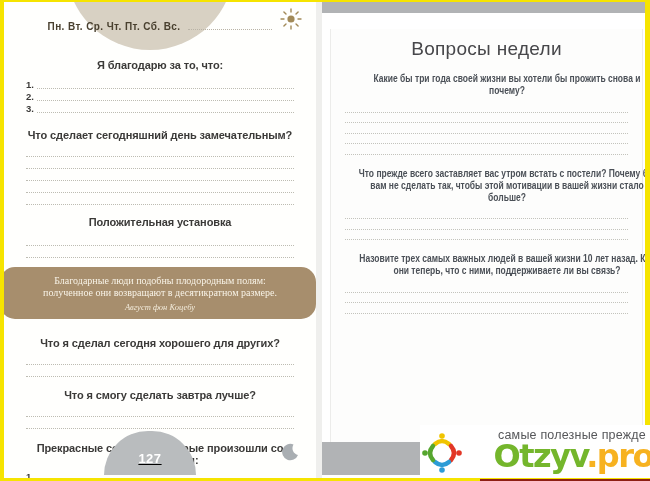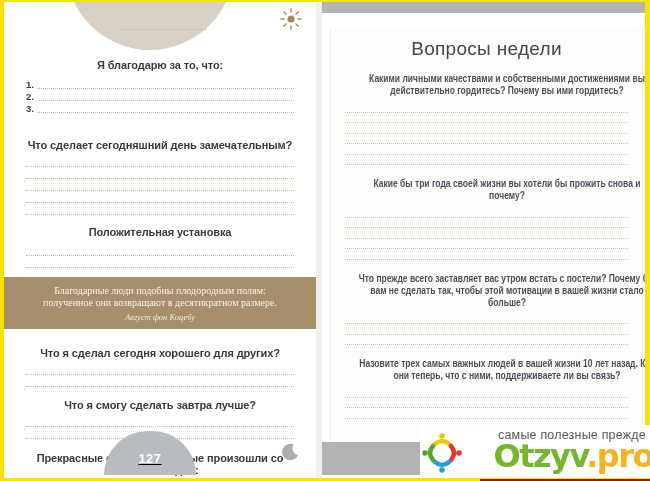--- a/index.html
+++ b/index.html
@@ -29,21 +29,21 @@
   .lh{
     font-weight:700;font-size:11px;color:#3b3a38;text-align:center;
     letter-spacing:-.1px;
   }
   .lines .dline{height:11px;border-bottom:1px dotted #bdbcb2;}
   .numrow{display:flex;align-items:flex-end;height:12px;}
   .numrow .num{font-weight:700;font-size:9.5px;color:#3b3a38;padding-right:3px;line-height:9px;}
   .numrow .tail{flex:1;border-bottom:1px dotted #bdbcb2;}
   .quote-box{
     margin:9px -22px 0 -26px;background:#a78e6d;color:#f8f3e7;
-    text-align:center;padding:8px 30px 7px 34px;
+    text-align:center;padding:8px 30px 7px 34px;border-radius:15px;
   }
   .quote-text{font-family:"Liberation Serif",serif;font-size:10px;line-height:12px;}
   .quote-author{font-family:"Liberation Serif",serif;font-style:italic;font-size:8.5px;margin-top:3px;color:#f3ecdc;}
   .page-tab{
     position:absolute;left:100px;bottom:3px;width:92px;height:44px;z-index:2;
     background:#b9bcbe;border-radius:92px 92px 0 0;
     display:flex;align-items:flex-end;justify-content:center;text-decoration:underline;
   }
   .page-num{color:#fff;font-size:13px;font-weight:700;padding-bottom:9px;letter-spacing:.5px;}
   .moon{position:absolute;right:16px;bottom:12px;z-index:2;}
@@ -107,40 +107,41 @@
           <line x1="16" y1="16" x2="18.1" y2="18.1"></line>
         <line x1="3.9" y1="18.1" x2="6" y2="16"></line>
           <line x1="16" y1="6" x2="18.1" y2="3.9"></line>
       </g>
       <circle cx="11" cy="11" r="3.6" fill="#a28a58"></circle>
     </svg>
   </div>
 
   <div class="left-inner">
     <div class="weekday-row">
+      <span class="weekdays">Пн.  Вт.  Ср.  Чт.  Пт.  Сб.  Вс.</span>
       <span class="weekday-tail"></span>
     </div>
 
     <div class="lh" style="margin-top:27px">Я благодарю за то, что:</div>
     <div class="lines" style="margin-top:6px">
       <div class="numrow">
           <span class="num">1.</span>
           <span class="tail"></span>
         </div>
       <div class="numrow">
           <span class="num">2.</span>
           <span class="tail"></span>
         </div>
       <div class="numrow">
           <span class="num">3.</span>
           <span class="tail"></span>
         </div>
     </div>
 
-    <div class="lh" style="margin-top:26px">Что сделает сегодняшний день замечательным?</div>
+    <div class="lh" style="margin-top:16px">Что сделает сегодняшний день замечательным?</div>
     <div class="lines" style="margin-top:4px">
       <div class="dline"></div>
       <div class="dline"></div>
       <div class="dline"></div>
       <div class="dline"></div>
       <div class="dline"></div>
     </div>
 
     <div class="lh" style="margin-top:11px">Положительная установка</div>
     <div class="lines" style="margin-top:6px">
@@ -191,31 +192,20 @@
 </div>
 
 <div class="page-gap"></div>
 
 <div class="right-wrap">
   <div class="gray-bar-top"></div>
   <div class="right-page">
     <div class="rp-title">Вопросы недели</div>
     <div>
         <div class="question">
-          <div class="q-text">Какими личными качествами и собственными достижениями вы действительно гордитесь? Почему вы ими гордитесь?</div>
-          <div class="q-lines">
-            <div class="dline"></div>
-            <div class="dline"></div>
-            <div class="dline"></div>
-            <div class="dline"></div>
-            <div class="dline"></div>
-            <div class="dline"></div>
-          </div>
-        </div>
-        <div class="question">
           <div class="q-text">Какие бы три года своей жизни вы хотели бы прожить снова и почему?</div>
           <div class="q-lines">
             <div class="dline"></div>
             <div class="dline"></div>
             <div class="dline"></div>
             <div class="dline"></div>
             <div class="dline"></div>
           </div>
         </div>
         <div class="question">

